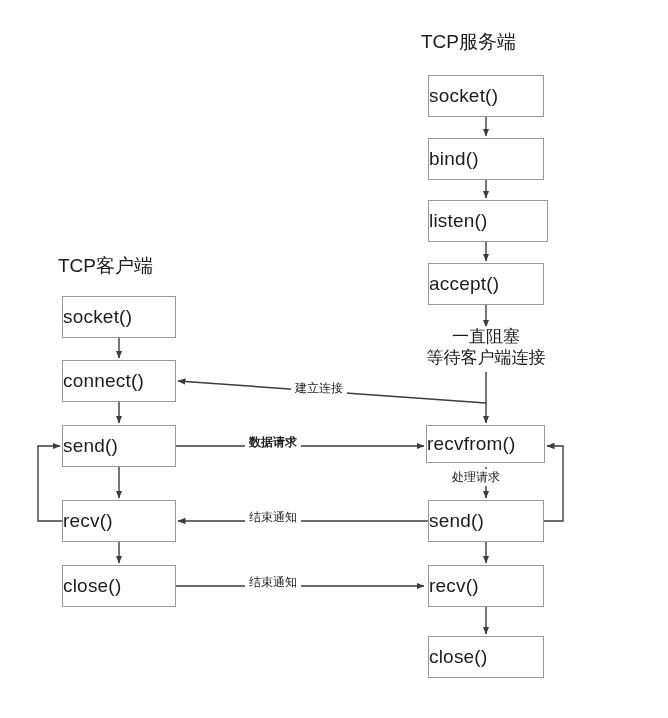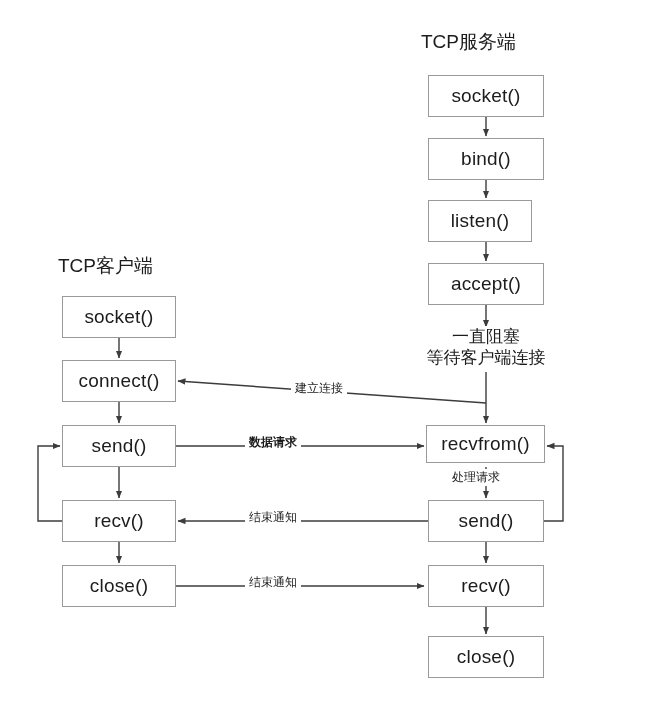--- a/index.html
+++ b/index.html
@@ -25,21 +25,21 @@
     width: 668px;
     height: 718px;
   }
   .node {
     position: absolute;
     box-sizing: border-box;
     border: 1px solid #9a9a9a;
     background: #ffffff;
     display: flex;
     align-items: center;
-    justify-content: center;
+    justify-content: flex-start;
     font-size: 19px;
     color: #1c1c1c;
     letter-spacing: 0.2px;
     z-index: 3;
   }
   .col-title {
     position: absolute;
     font-size: 19px;
     color: #1c1c1c;
     white-space: nowrap;
@@ -124,21 +124,21 @@
   <div class="node" style="left:62px; top:565px; width:114px; height:42px;">
     <span>close()</span>
   </div>
 
   <div class="node" style="left:428px; top:75px; width:116px; height:42px;">
     <span>socket()</span>
   </div>
   <div class="node" style="left:428px; top:138px; width:116px; height:42px;">
     <span>bind()</span>
   </div>
-  <div class="node" style="left:428px; top:200px; width:104px; height:42px;">
+  <div class="node" style="left:428px; top:200px; width:120px; height:42px;">
     <span>listen()</span>
   </div>
   <div class="node" style="left:428px; top:263px; width:116px; height:42px;">
     <span>accept()</span>
   </div>
   <div class="node" style="left:426px; top:425px; width:119px; height:38px;">
     <span>recvfrom()</span>
   </div>
   <div class="node" style="left:428px; top:500px; width:116px; height:42px;">
     <span>send()</span>

